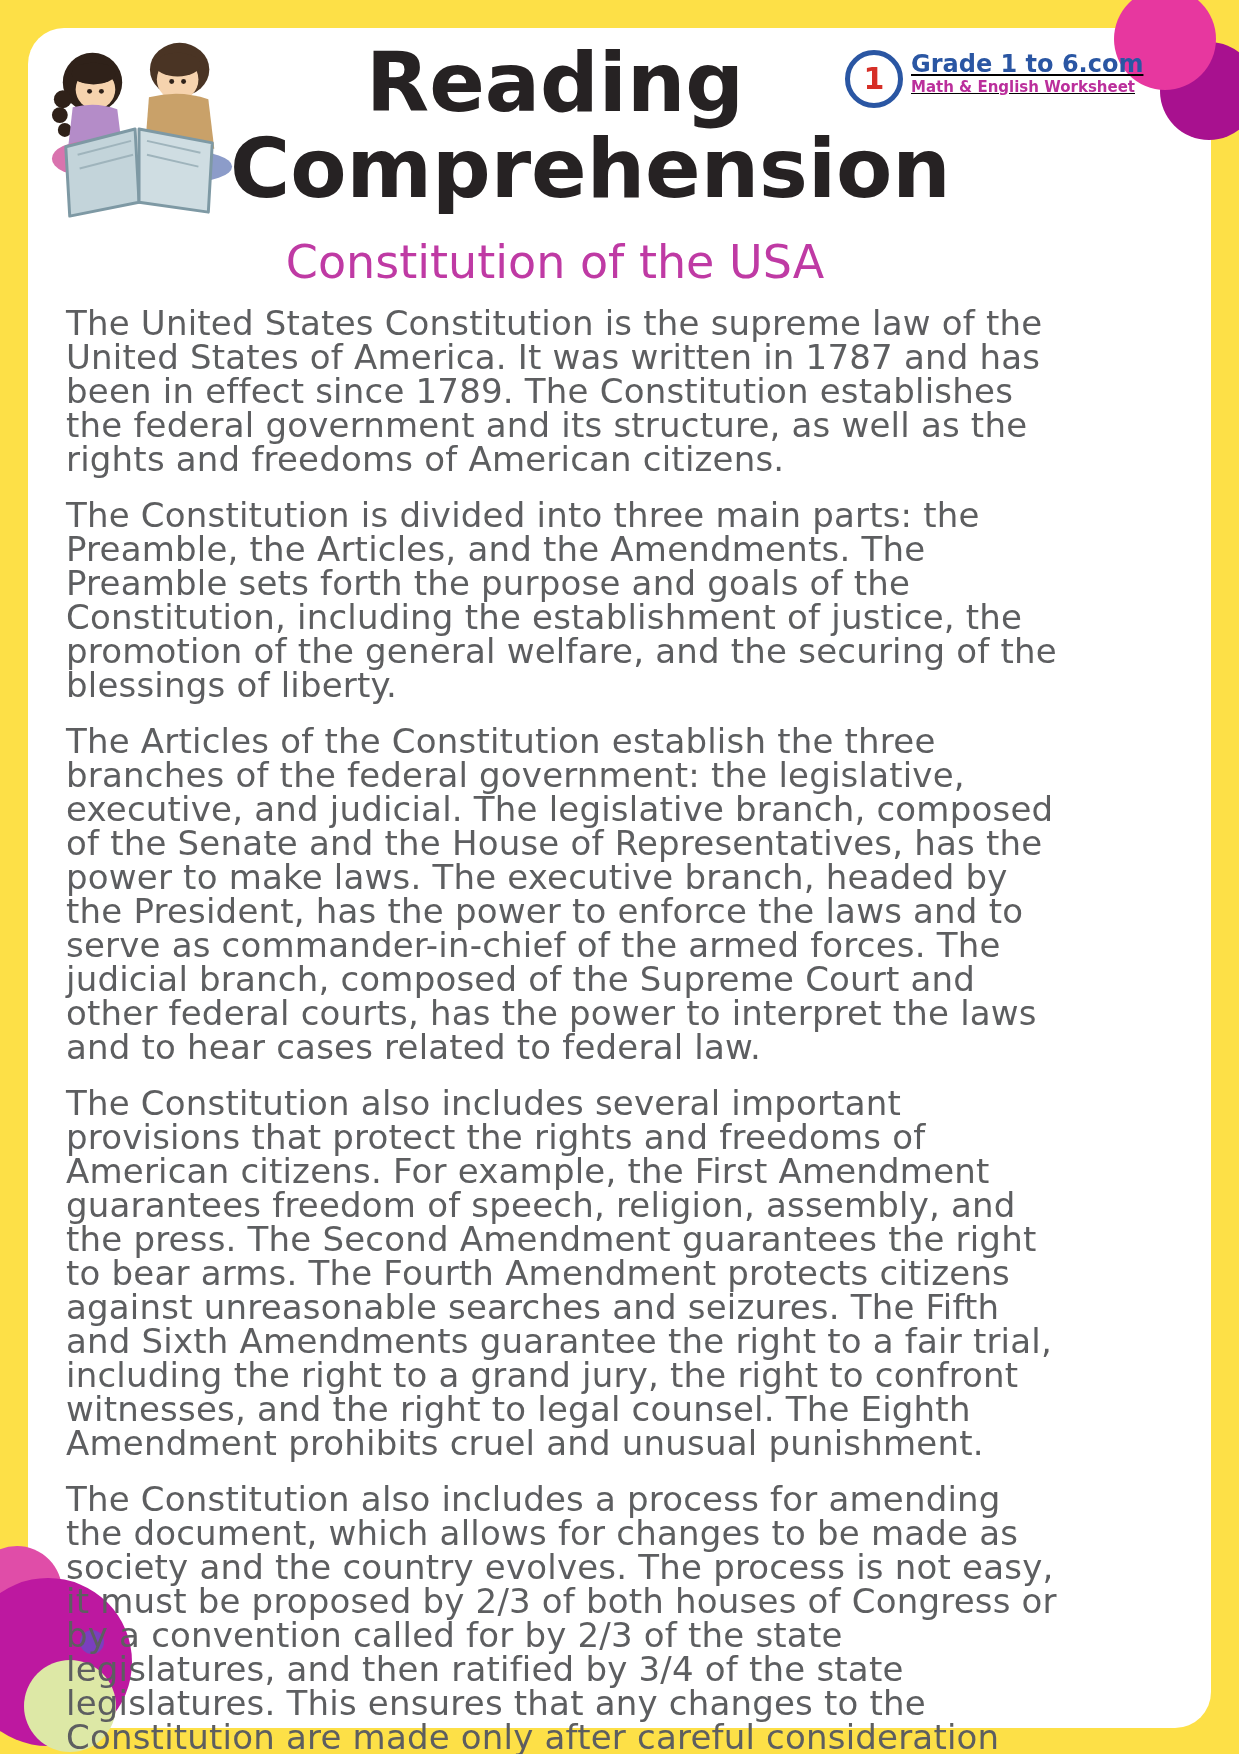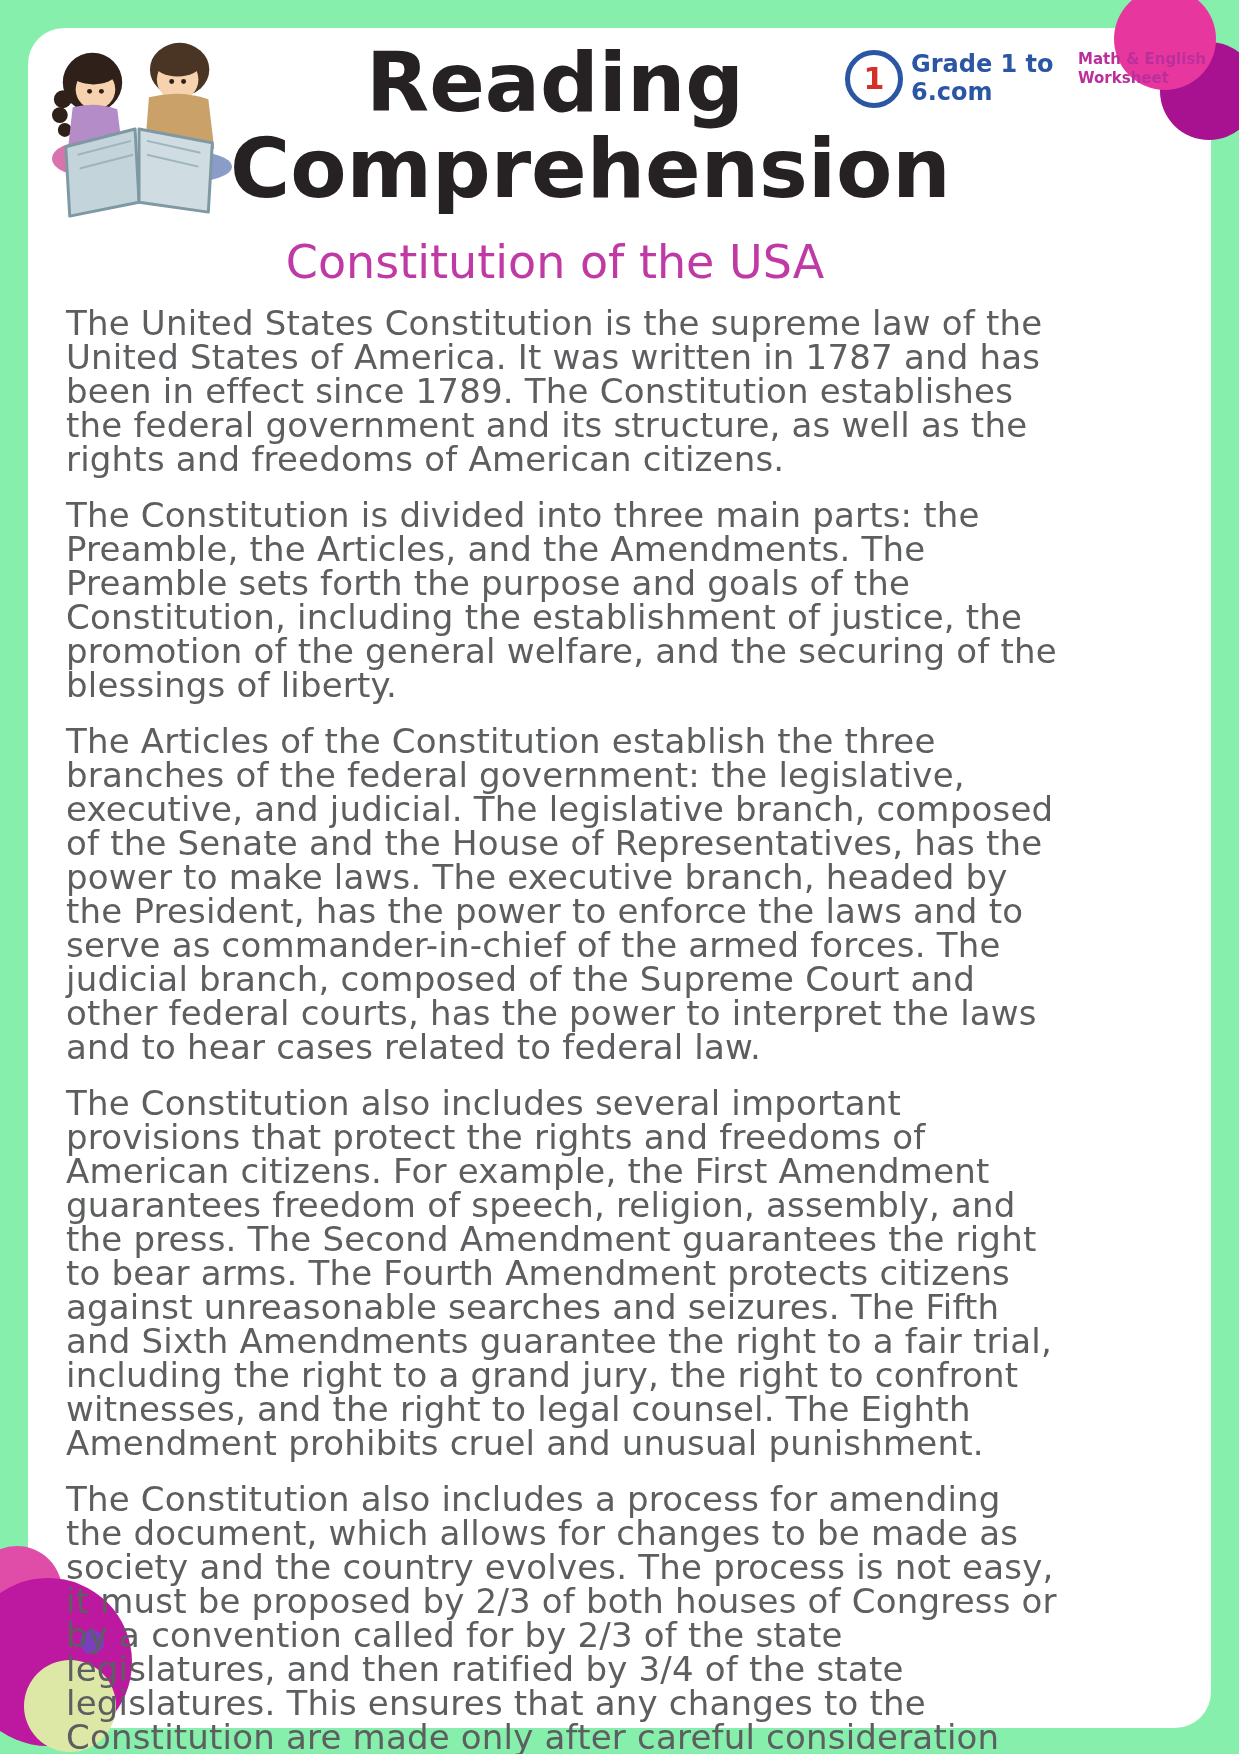--- a/index.html
+++ b/index.html
@@ -1,24 +1,24 @@
 <!DOCTYPE html>
 <html><head>
 <meta charset="utf-8">
 <style>
   html,body{margin:0;padding:0;}
   body{width:1239px;height:1754px;font-family:"DejaVu Sans","Liberation Sans",sans-serif;background:#fff;}
-  .page{position:relative;width:1239px;height:1754px;background:#86efac;overflow:hidden;}
+  .page{position:relative;width:1239px;height:1754px;background:#fde047;overflow:hidden;}
   .panel{position:absolute;left:28px;top:28px;width:1183px;height:1700px;background:#ffffff;border-radius:36px;}
   .kids{position:absolute;left:38px;top:28px;width:208px;height:202px;}
   .title{position:absolute;left:230px;top:40px;width:650px;text-align:center;font-size:82px;line-height:86px;font-weight:bold;color:#262223;}
   .logo{position:absolute;left:845px;top:50px;display:flex;align-items:flex-start;gap:8px;}
   .logo-icon{width:48px;height:48px;border:5px solid #2a56a3;border-radius:50%;display:flex;align-items:center;justify-content:center;flex:none;background:#fff;}
   .logo-one{color:#d62f27;font-size:30px;font-weight:bold;line-height:1;}
-  .logo-text{display:flex;flex-direction:row;}
+  .logo-text{display:flex;flex-direction:column;text-decoration:underline;}
   .logo-site{color:#2a56a3;font-size:24px;font-weight:bold;line-height:28px;}
   .logo-tagline{color:#bb2f9c;font-size:15px;font-weight:bold;line-height:19px;}
   .subtitle{position:absolute;left:60px;top:236px;width:990px;text-align:center;font-size:46px;line-height:52px;font-weight:normal;color:#bf3aa4;}
   .passage{position:absolute;left:66px;top:306px;width:995px;color:#5d5e60;}
   .para{font-size:34px;line-height:34px;margin:0 0 22px 0;letter-spacing:0.2px;}
   .footer{position:absolute;left:0;bottom:26px;width:100%;text-align:center;font-family:"Liberation Serif",serif;font-size:21px;color:#b43aa0;}
   .circle{position:absolute;border-radius:50%;}
   .c-tr-magenta{left:1160px;top:42px;width:98px;height:98px;background:#a8118f;}
   .c-tr-pink{left:1114px;top:-12px;width:102px;height:102px;background:#e7379f;}
   .c-bl-pink{left:-28px;top:1546px;width:90px;height:90px;background:#e04da8;}

